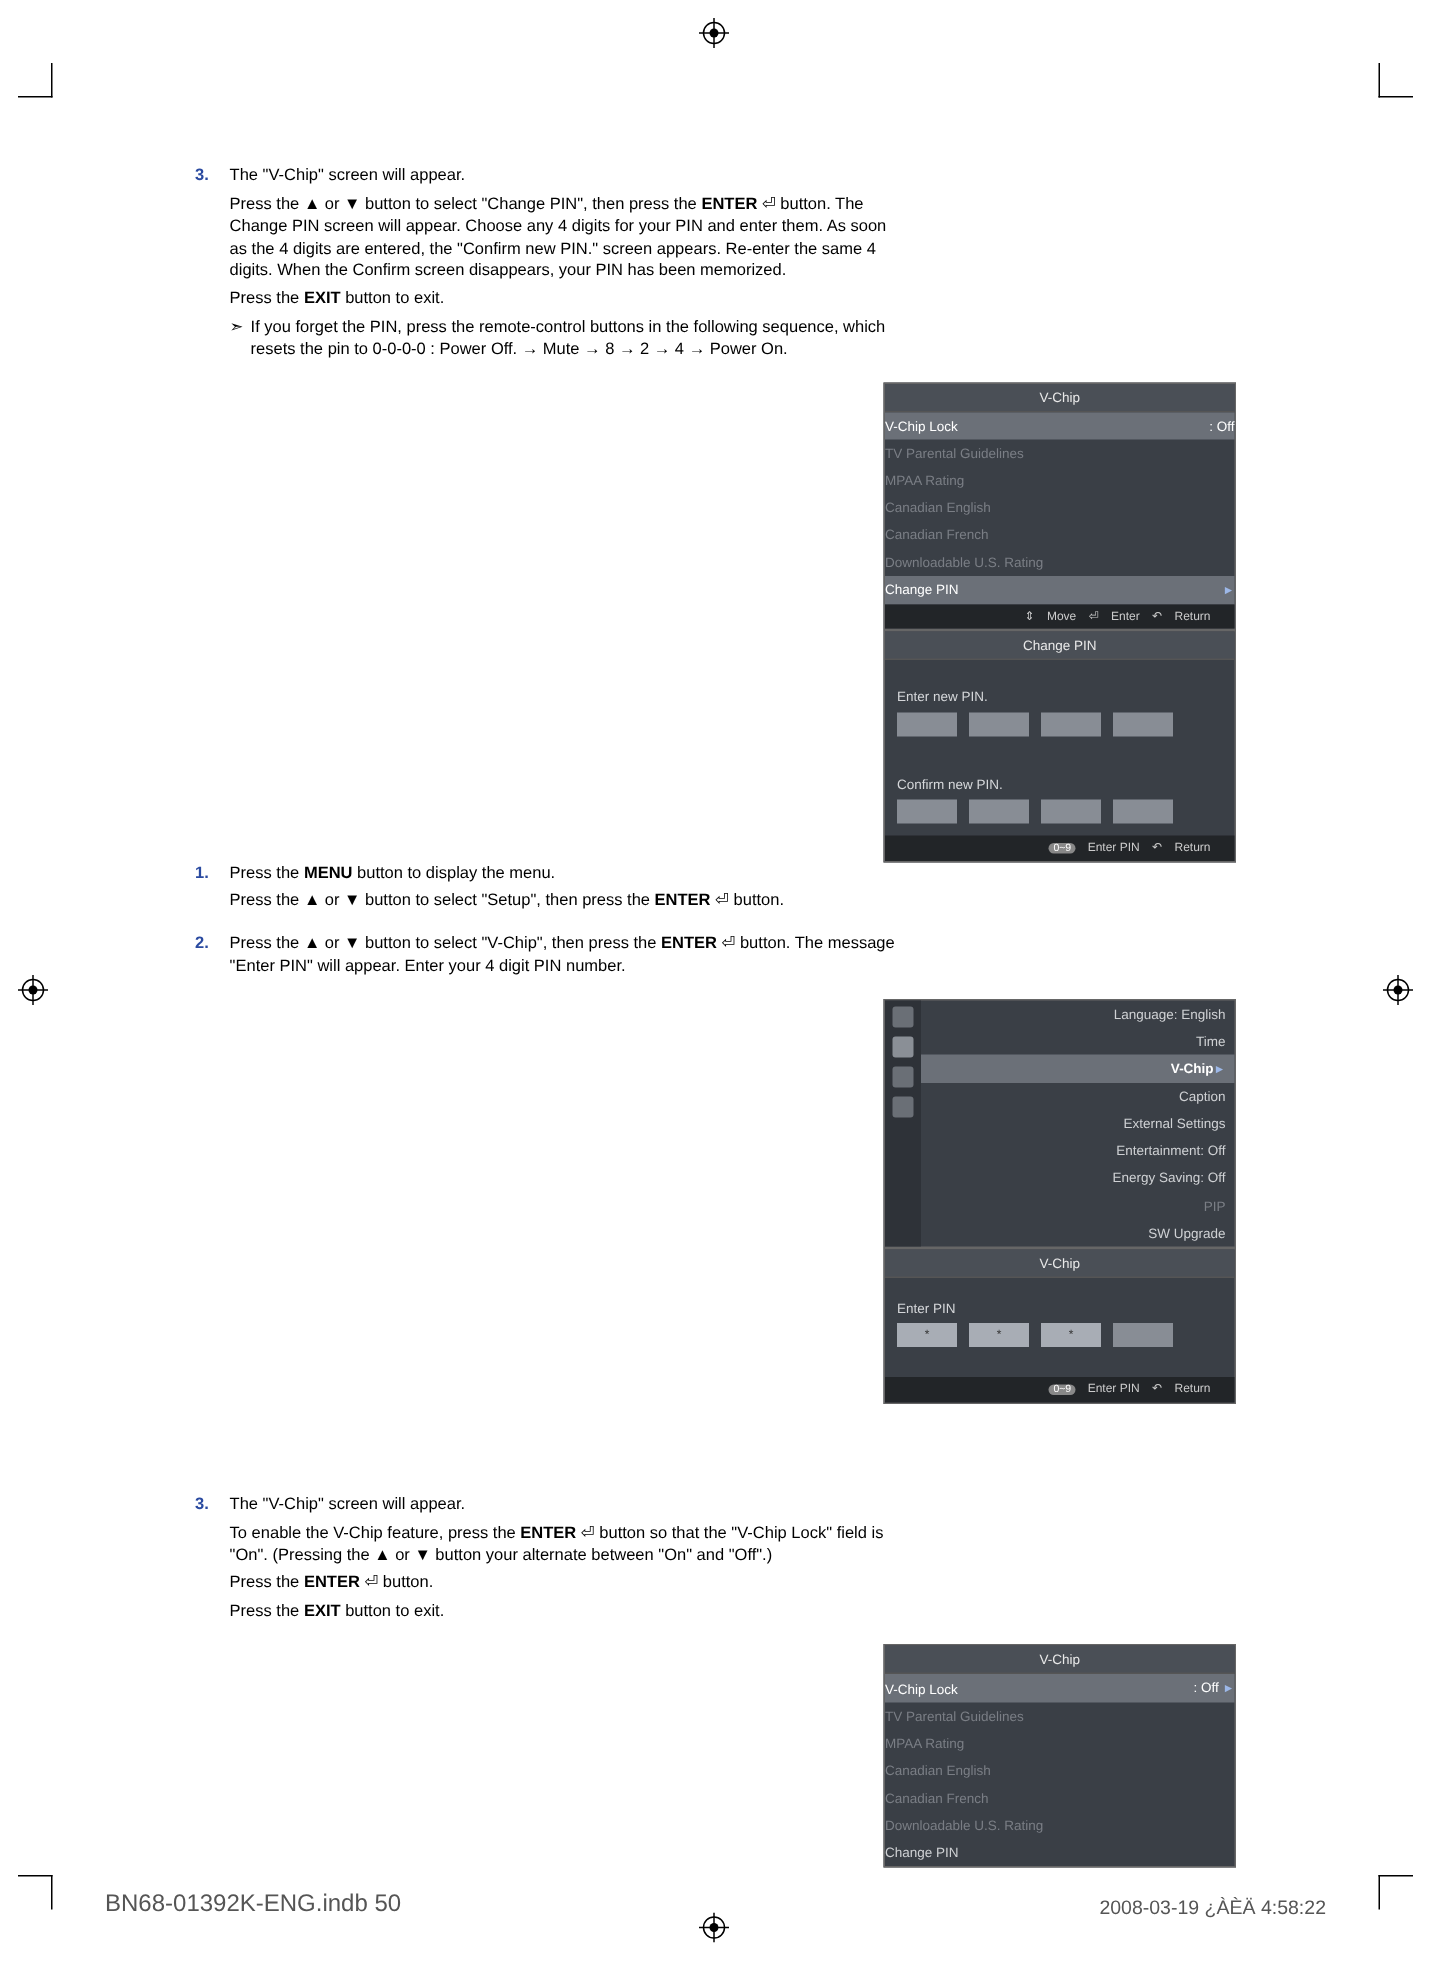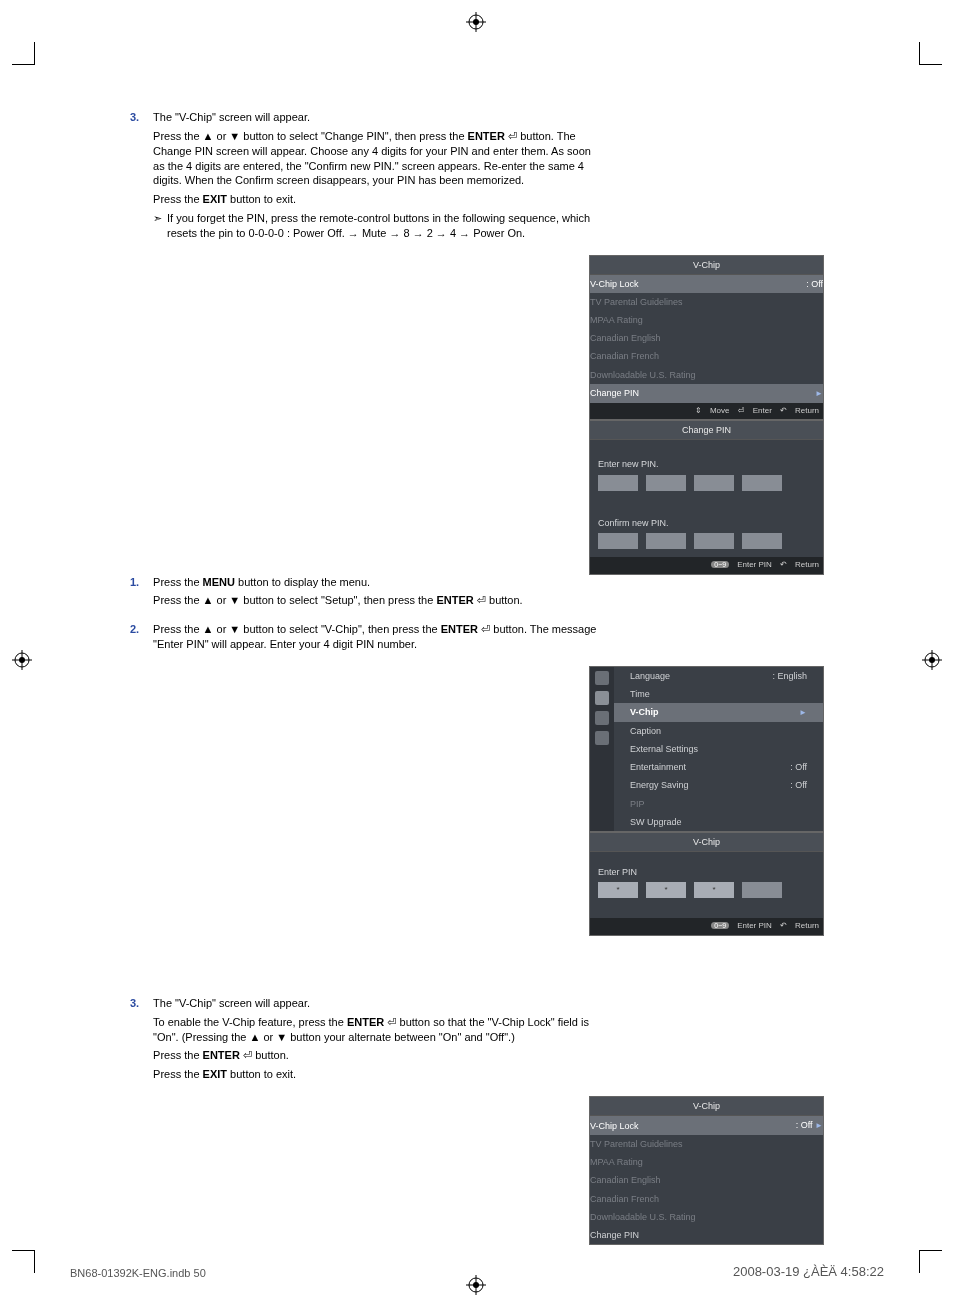--- a/index.html
+++ b/index.html
@@ -20,35 +20,35 @@
 .step-body{display:inline-block;width:450px;vertical-align:top}
 .step-body p{margin:0 0 4px 0}
 .tip{margin-left:0;padding-left:14px;position:relative}
 .tip:before{content:"➣";position:absolute;left:0;top:0}
 .section-title{font-weight:bold;border-bottom:1px solid #000;padding-bottom:4px;margin:24px 0 10px 0;width:480px}
 .osd{background:#3a3f46;color:#cfd1d4;font-size:9px;border:1px solid #666}
 .osd-title{background:#4a4f56;text-align:center;padding:3px 0;color:#e8e8e8;border-bottom:1px solid #555}
 .osd-row{padding:3px 0;display:flex;justify-content:space-between;align-items:flex-end}
 .osd-row.sel{background:#6b7078;color:#fff}
 .osd-row.dim{color:#7a7e85}
-.osd-foot{background:#222528;padding:3px 4px;text-align:right;font-size:8px;color:#ccc}
+.osd-foot{background:#222528;padding:3px 16px;text-align:right;font-size:8px;color:#ccc}
 .osd-foot span{margin-left:6px}
 .arrow-r{color:#9db8e8;font-size:8px}
 .pin-label{padding:18px 8px 2px 8px;color:#d5d7da}
 .pin-row{padding:2px 8px 8px 8px;display:flex;gap:8px}
 .pin-box{width:40px;height:16px;background:#a8adb5;display:flex;align-items:center;justify-content:center;color:#333;font-size:8px}
 .pin-box.empty{background:#888d95}
 .osd-setup{display:flex}
 .setup-side{width:24px;background:#2e3238;display:flex;flex-direction:column;align-items:center;padding-top:4px;gap:6px}
 .setup-icon{width:14px;height:14px;background:#6a6f76;border-radius:2px}
 .setup-main{flex:1}
-.setup-row{padding:3px 16px;display:flex;justify-content:space-between}
+.setup-row{padding:3px 6px;display:flex;justify-content:flex-end}
 .setup-row.sel{background:#6b7078;color:#fff;font-weight:bold}
 .setup-row.dim{color:#7a7e85}
-.foot-left{position:absolute;bottom:36px;left:70px;font-size:11px;color:#555}
+.foot-left{position:absolute;bottom:36px;left:70px;font-size:16px;color:#555}
 .foot-right{position:absolute;bottom:36px;right:70px;font-size:13px;color:#555}
 .badge{background:#888;border-radius:6px;padding:0 3px;font-size:7px;color:#fff;margin-right:2px}
 b{font-weight:bold}
 .sec3{margin-top:60px}
 </style>
 </head>
 <body>
 
 <div class="page">
   <div class="crop tl"></div>

